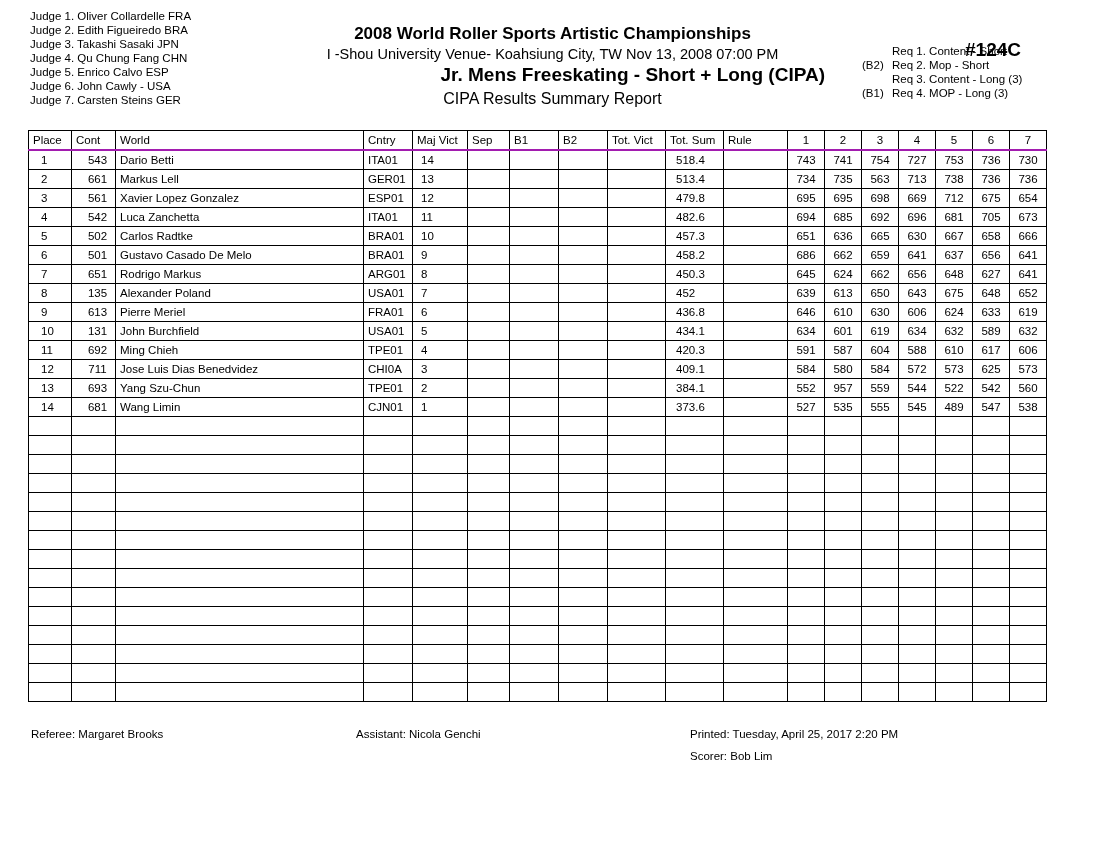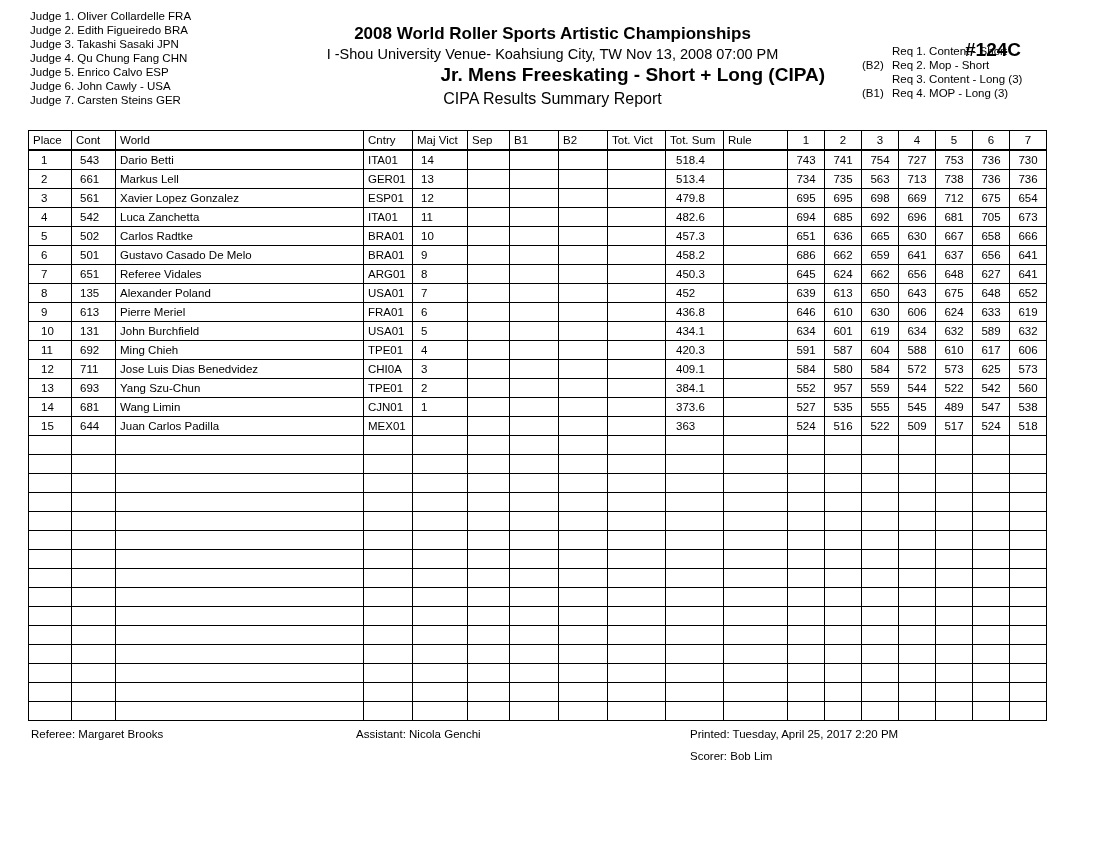--- a/index.html
+++ b/index.html
@@ -10,24 +10,24 @@
   .t1 { top:24px; font-size:17px; font-weight:bold; }
   .t2 { top:46px; font-size:14.5px; }
   .t3 { top:64px; font-size:19px; font-weight:bold;text-align:right; }
   .t4 { top:90px; font-size:16px; }
   .report-id { left:965px; top:39px; font-size:19px; font-weight:bold; }
   .reqs { left:862px; top:44px; font-size:11.5px; line-height:14px; }
   .req-row { display:flex; }
   .req-prefix { width:30px; }
   table.grid { position:absolute; left:28px; top:130px; border-collapse:collapse; table-layout:fixed; font-size:11.5px; }
   table.grid td, table.grid th { border:1px solid #000; height:18px; padding:0 0 0 4px; font-weight:normal; overflow:hidden; white-space:nowrap; line-height:18px; }
-  table.grid thead th { text-align:left; border-bottom:2px solid #000000; height:17px; }
+  table.grid thead th { text-align:left; border-bottom:2px solid #a21caf; height:17px; }
   table.grid thead th.jcol { text-align:center; padding:0; }
   table.grid td.place { padding-left:12px; }
-  table.grid td.cont { padding-left:8px; }
+  table.grid td.cont { padding-left:8px;text-align:center; }
   table.grid td.maj { padding-left:8px; }
   table.grid td.sum { padding-left:10px; }
   table.grid td.jv { text-align:center; padding:0; }
   table.grid tr.empty td { height:18px; }
   .footer { font-size:11.5px; }
 </style>
 </head>
 <body>
 
 <div class="abs judges">
@@ -226,21 +226,21 @@
         <td class="jv">662</td>
         <td class="jv">659</td>
         <td class="jv">641</td>
         <td class="jv">637</td>
         <td class="jv">656</td>
         <td class="jv">641</td>
       </tr>
       <tr>
         <td class="place">7</td>
         <td class="cont">651</td>
-        <td>Referee Vidales</td>
+        <td>Rodrigo Markus</td>
         <td>ARG01</td>
         <td class="maj">8</td>
         <td></td>
         <td></td>
         <td></td>
         <td></td>
         <td class="sum">450.3</td>
         <td></td>
         <td class="jv">645</td>
         <td class="jv">624</td>
@@ -382,40 +382,20 @@
         <td></td>
         <td class="sum">373.6</td>
         <td></td>
         <td class="jv">527</td>
         <td class="jv">535</td>
         <td class="jv">555</td>
         <td class="jv">545</td>
         <td class="jv">489</td>
         <td class="jv">547</td>
         <td class="jv">538</td>
-      </tr>
-      <tr>
-        <td class="place">15</td>
-        <td class="cont">644</td>
-        <td>Juan Carlos Padilla</td>
-        <td>MEX01</td>
-        <td class="maj"></td>
-        <td></td>
-        <td></td>
-        <td></td>
-        <td></td>
-        <td class="sum">363</td>
-        <td></td>
-        <td class="jv">524</td>
-        <td class="jv">516</td>
-        <td class="jv">522</td>
-        <td class="jv">509</td>
-        <td class="jv">517</td>
-        <td class="jv">524</td>
-        <td class="jv">518</td>
       </tr>
       <tr class="empty">
         <td></td>
         <td></td>
         <td></td>
         <td></td>
         <td></td>
         <td></td>
         <td></td>
         <td></td>

